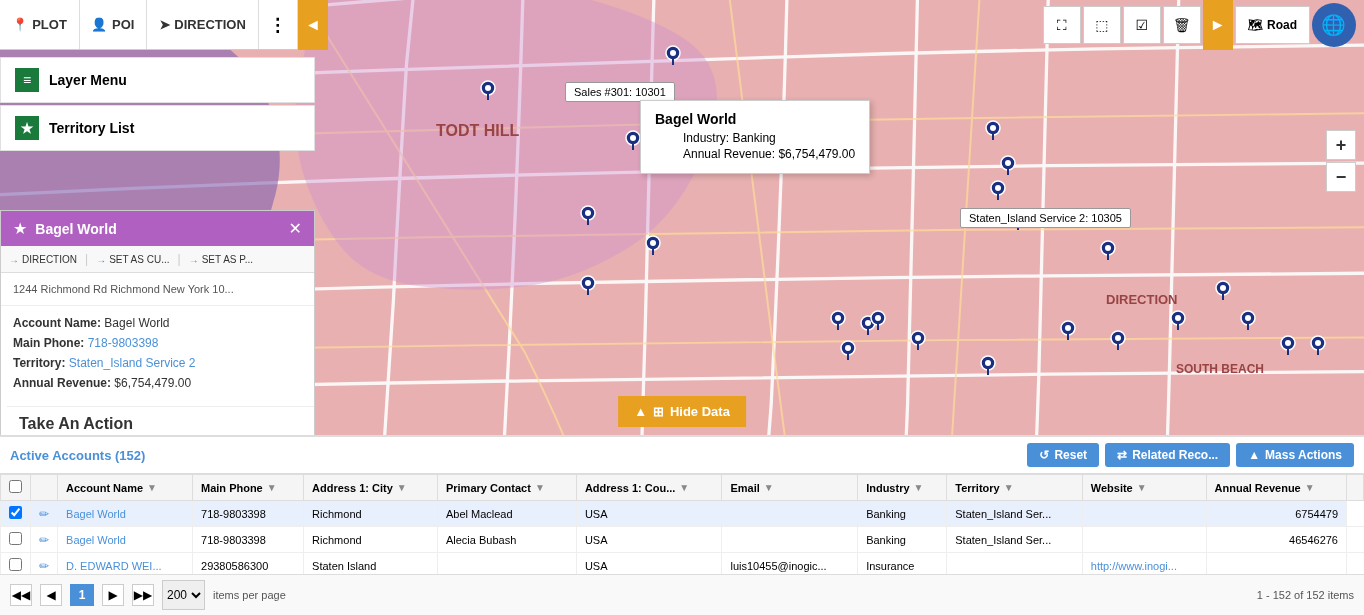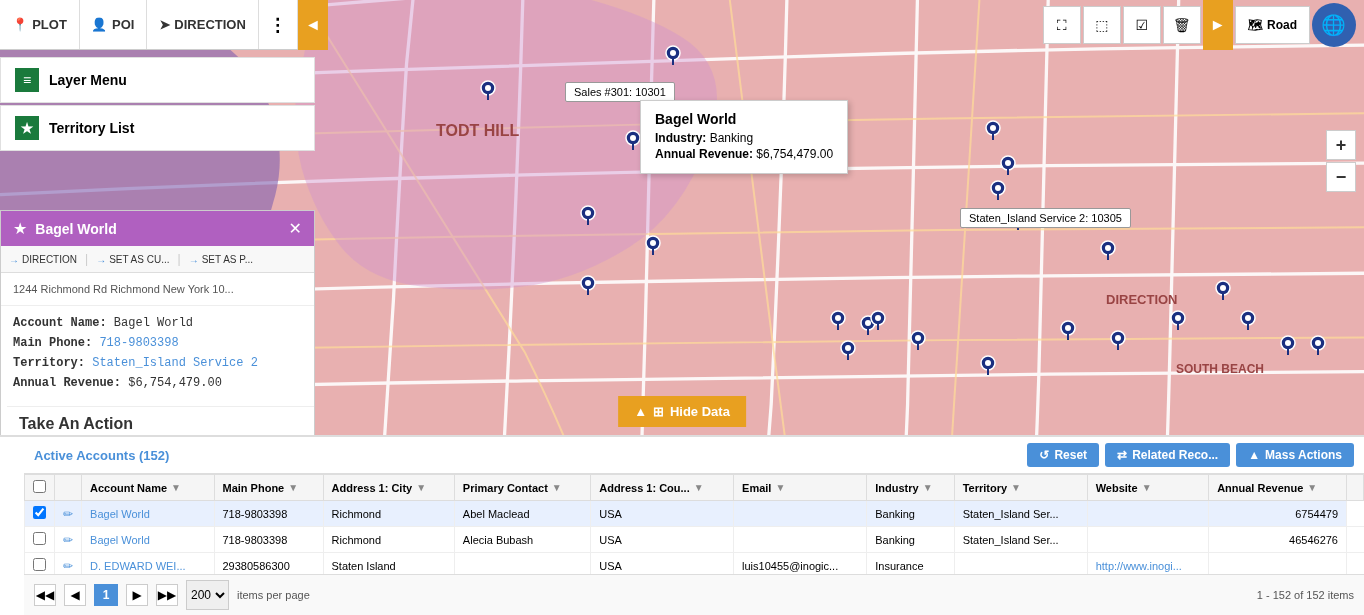--- a/index.html
+++ b/index.html
@@ -218,21 +218,20 @@
 
     .bagel-address {
       padding: 10px 12px;
       font-size: 11px;
       color: #555;
       border-bottom: 1px solid #eee;
     }
 
     .bagel-info {
       padding: 10px 12px;
-      font-family: Liberation Mono, monospace;
     }
     .bagel-info-row {
       margin-bottom: 6px;
       font-size: 12px;
     }
     .bagel-info-row .label { font-weight: bold; color: #333; }
     .bagel-info-row .value { color: #333; }
     .bagel-info-row .value.link { color: #4a90d9; cursor: pointer; }
 
     .bagel-take-action {
@@ -251,21 +250,21 @@
       left: 640px;
       background: #fff;
       border: 1px solid #ccc;
       padding: 10px 14px;
       z-index: 15;
       box-shadow: 2px 2px 6px rgba(0,0,0,0.2);
       min-width: 200px;
     }
     .tooltip-title { font-size: 14px; font-weight: bold; margin-bottom: 4px; }
     .tooltip-row { font-size: 12px; margin-bottom: 2px; }
-    .tooltip-label { font-weight: bold; }
+    .tooltip-label { font-weight: normal; margin-left: 28px; }
 
     
     .map-callout {
       position: absolute;
       background: #fff;
       border: 1px solid #999;
       padding: 3px 8px;
       font-size: 11px;
       border-radius: 2px;
       white-space: nowrap;
@@ -324,21 +323,20 @@
     }
     .map-pin svg { width: 16px; height: 20px; }
 
     
     .data-table-section {
       height: 180px;
       background: #fff;
       border-top: 2px solid #ddd;
       display: flex;
       flex-direction: column;
-      padding-left: 24px;
     }
 
     .table-header {
       display: flex;
       align-items: center;
       justify-content: space-between;
       padding: 6px 10px;
       background: #fff;
       border-bottom: 1px solid #ddd;
     }

